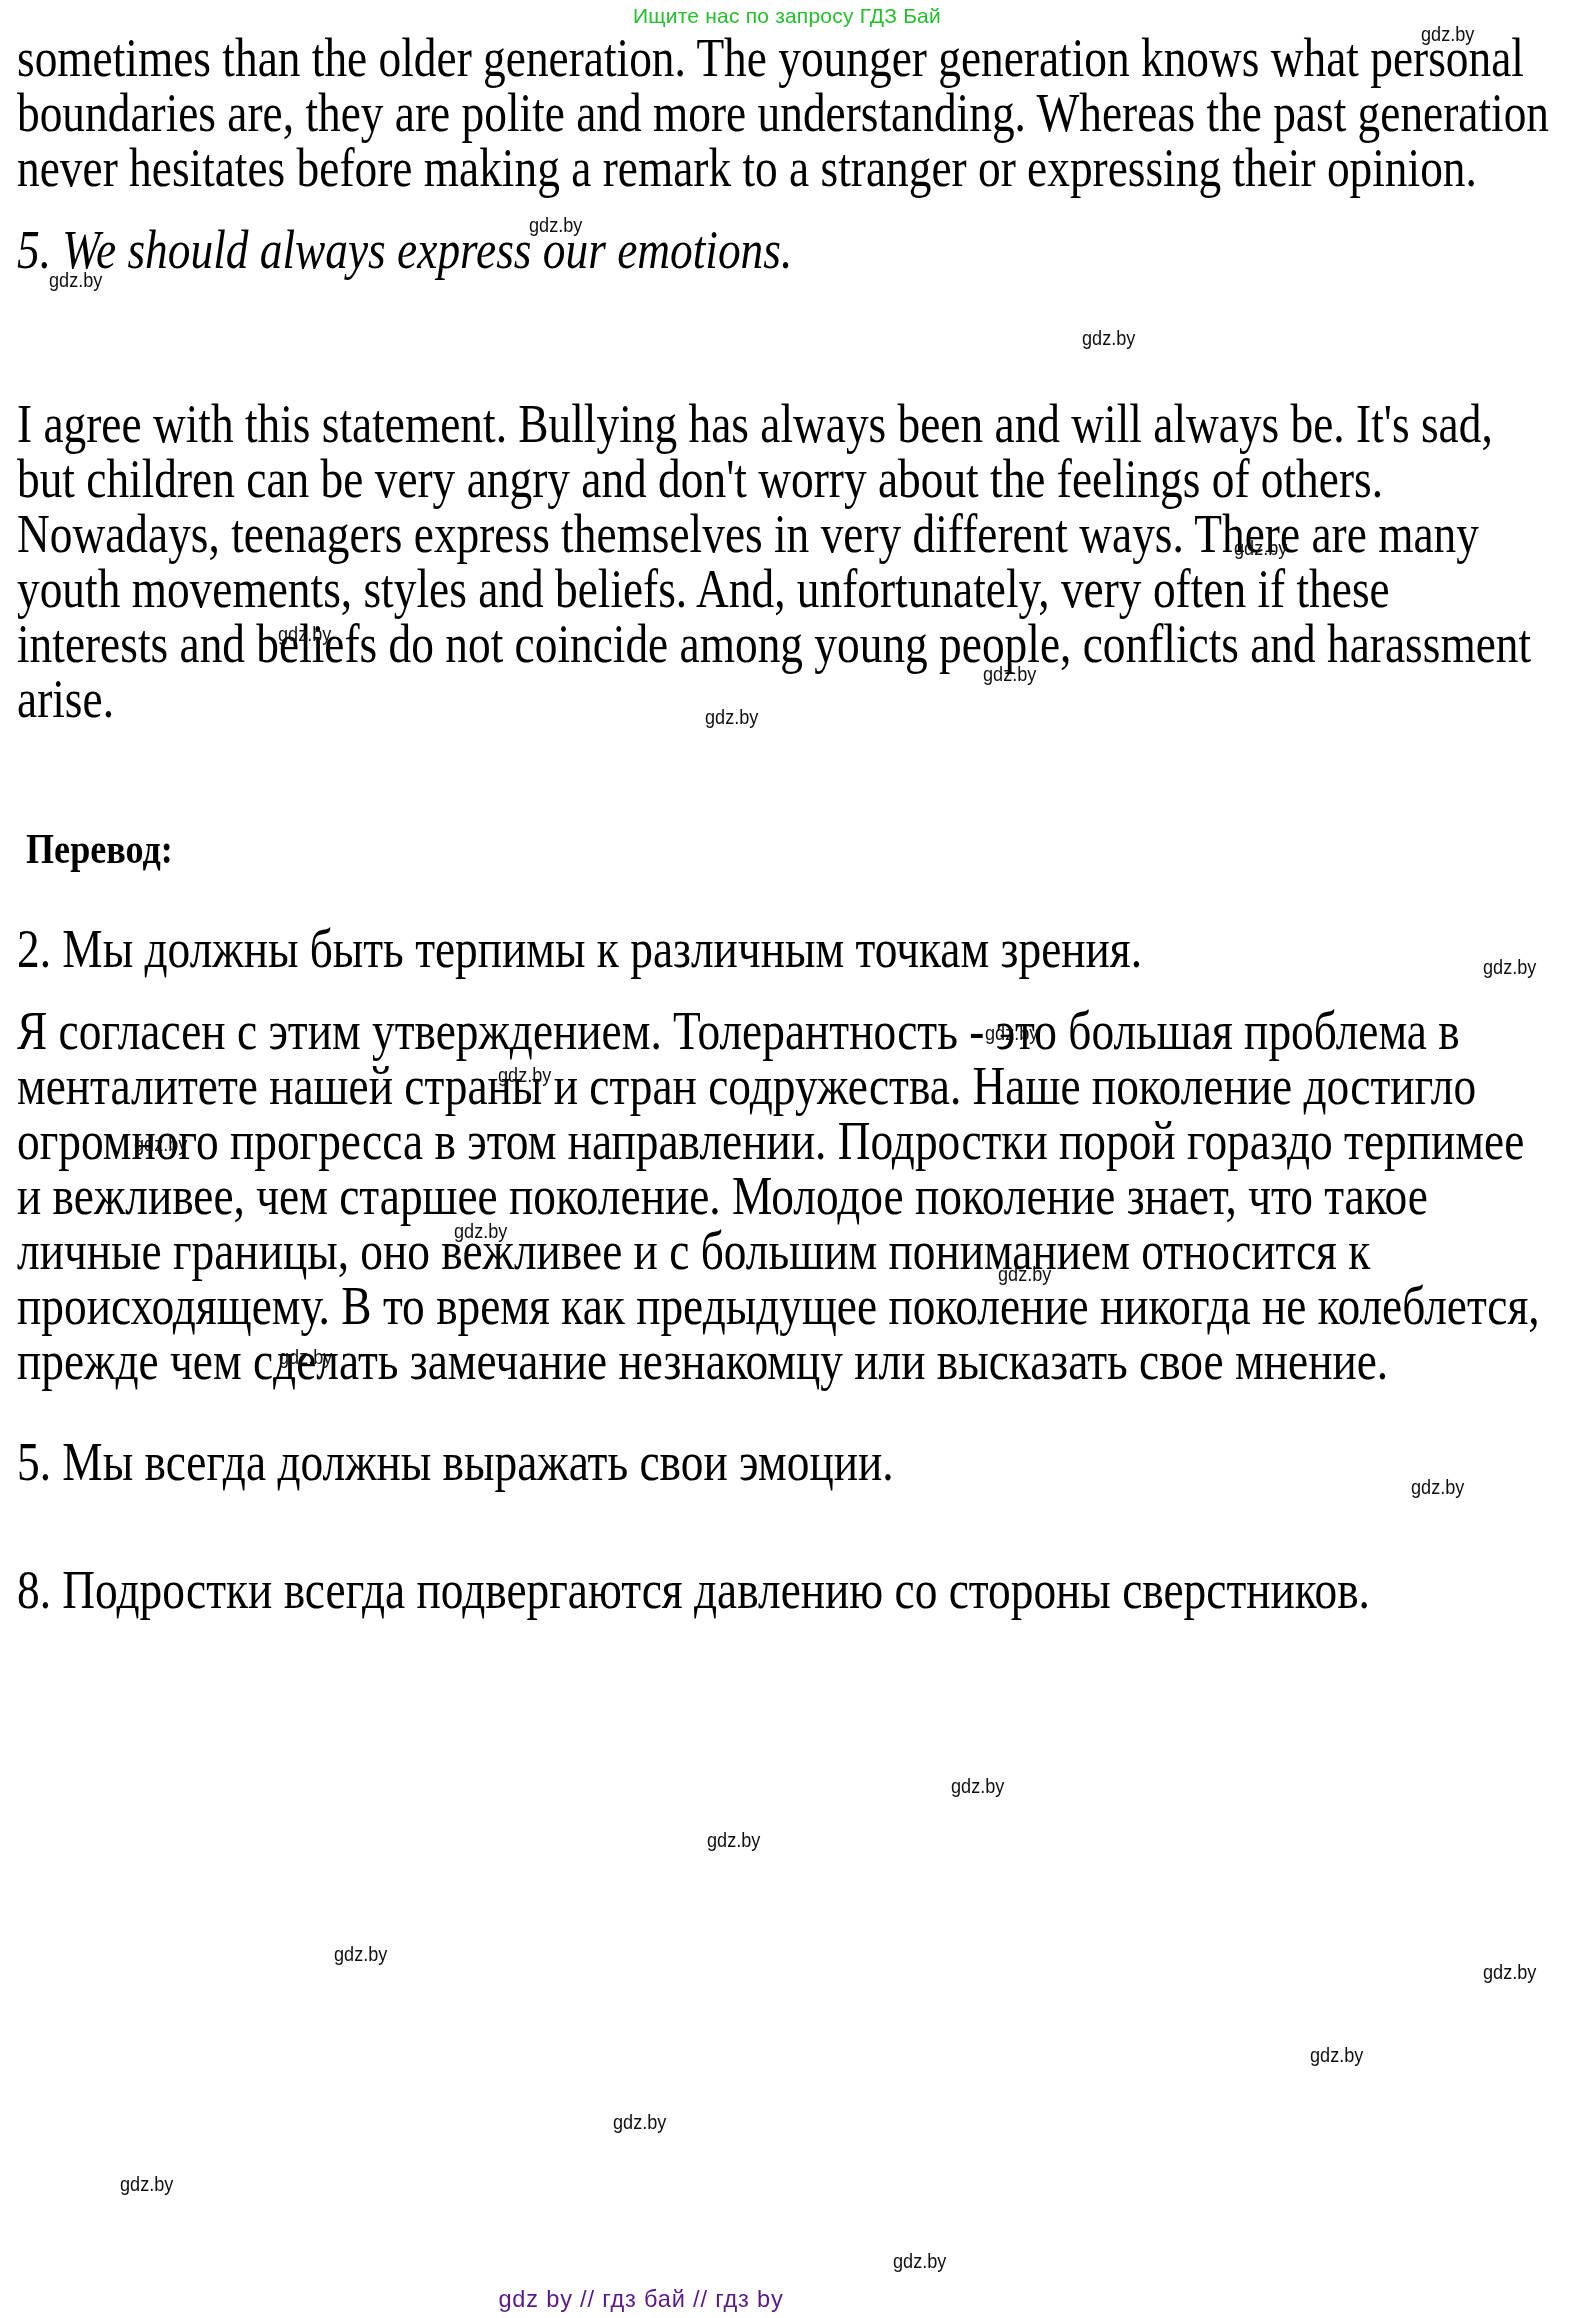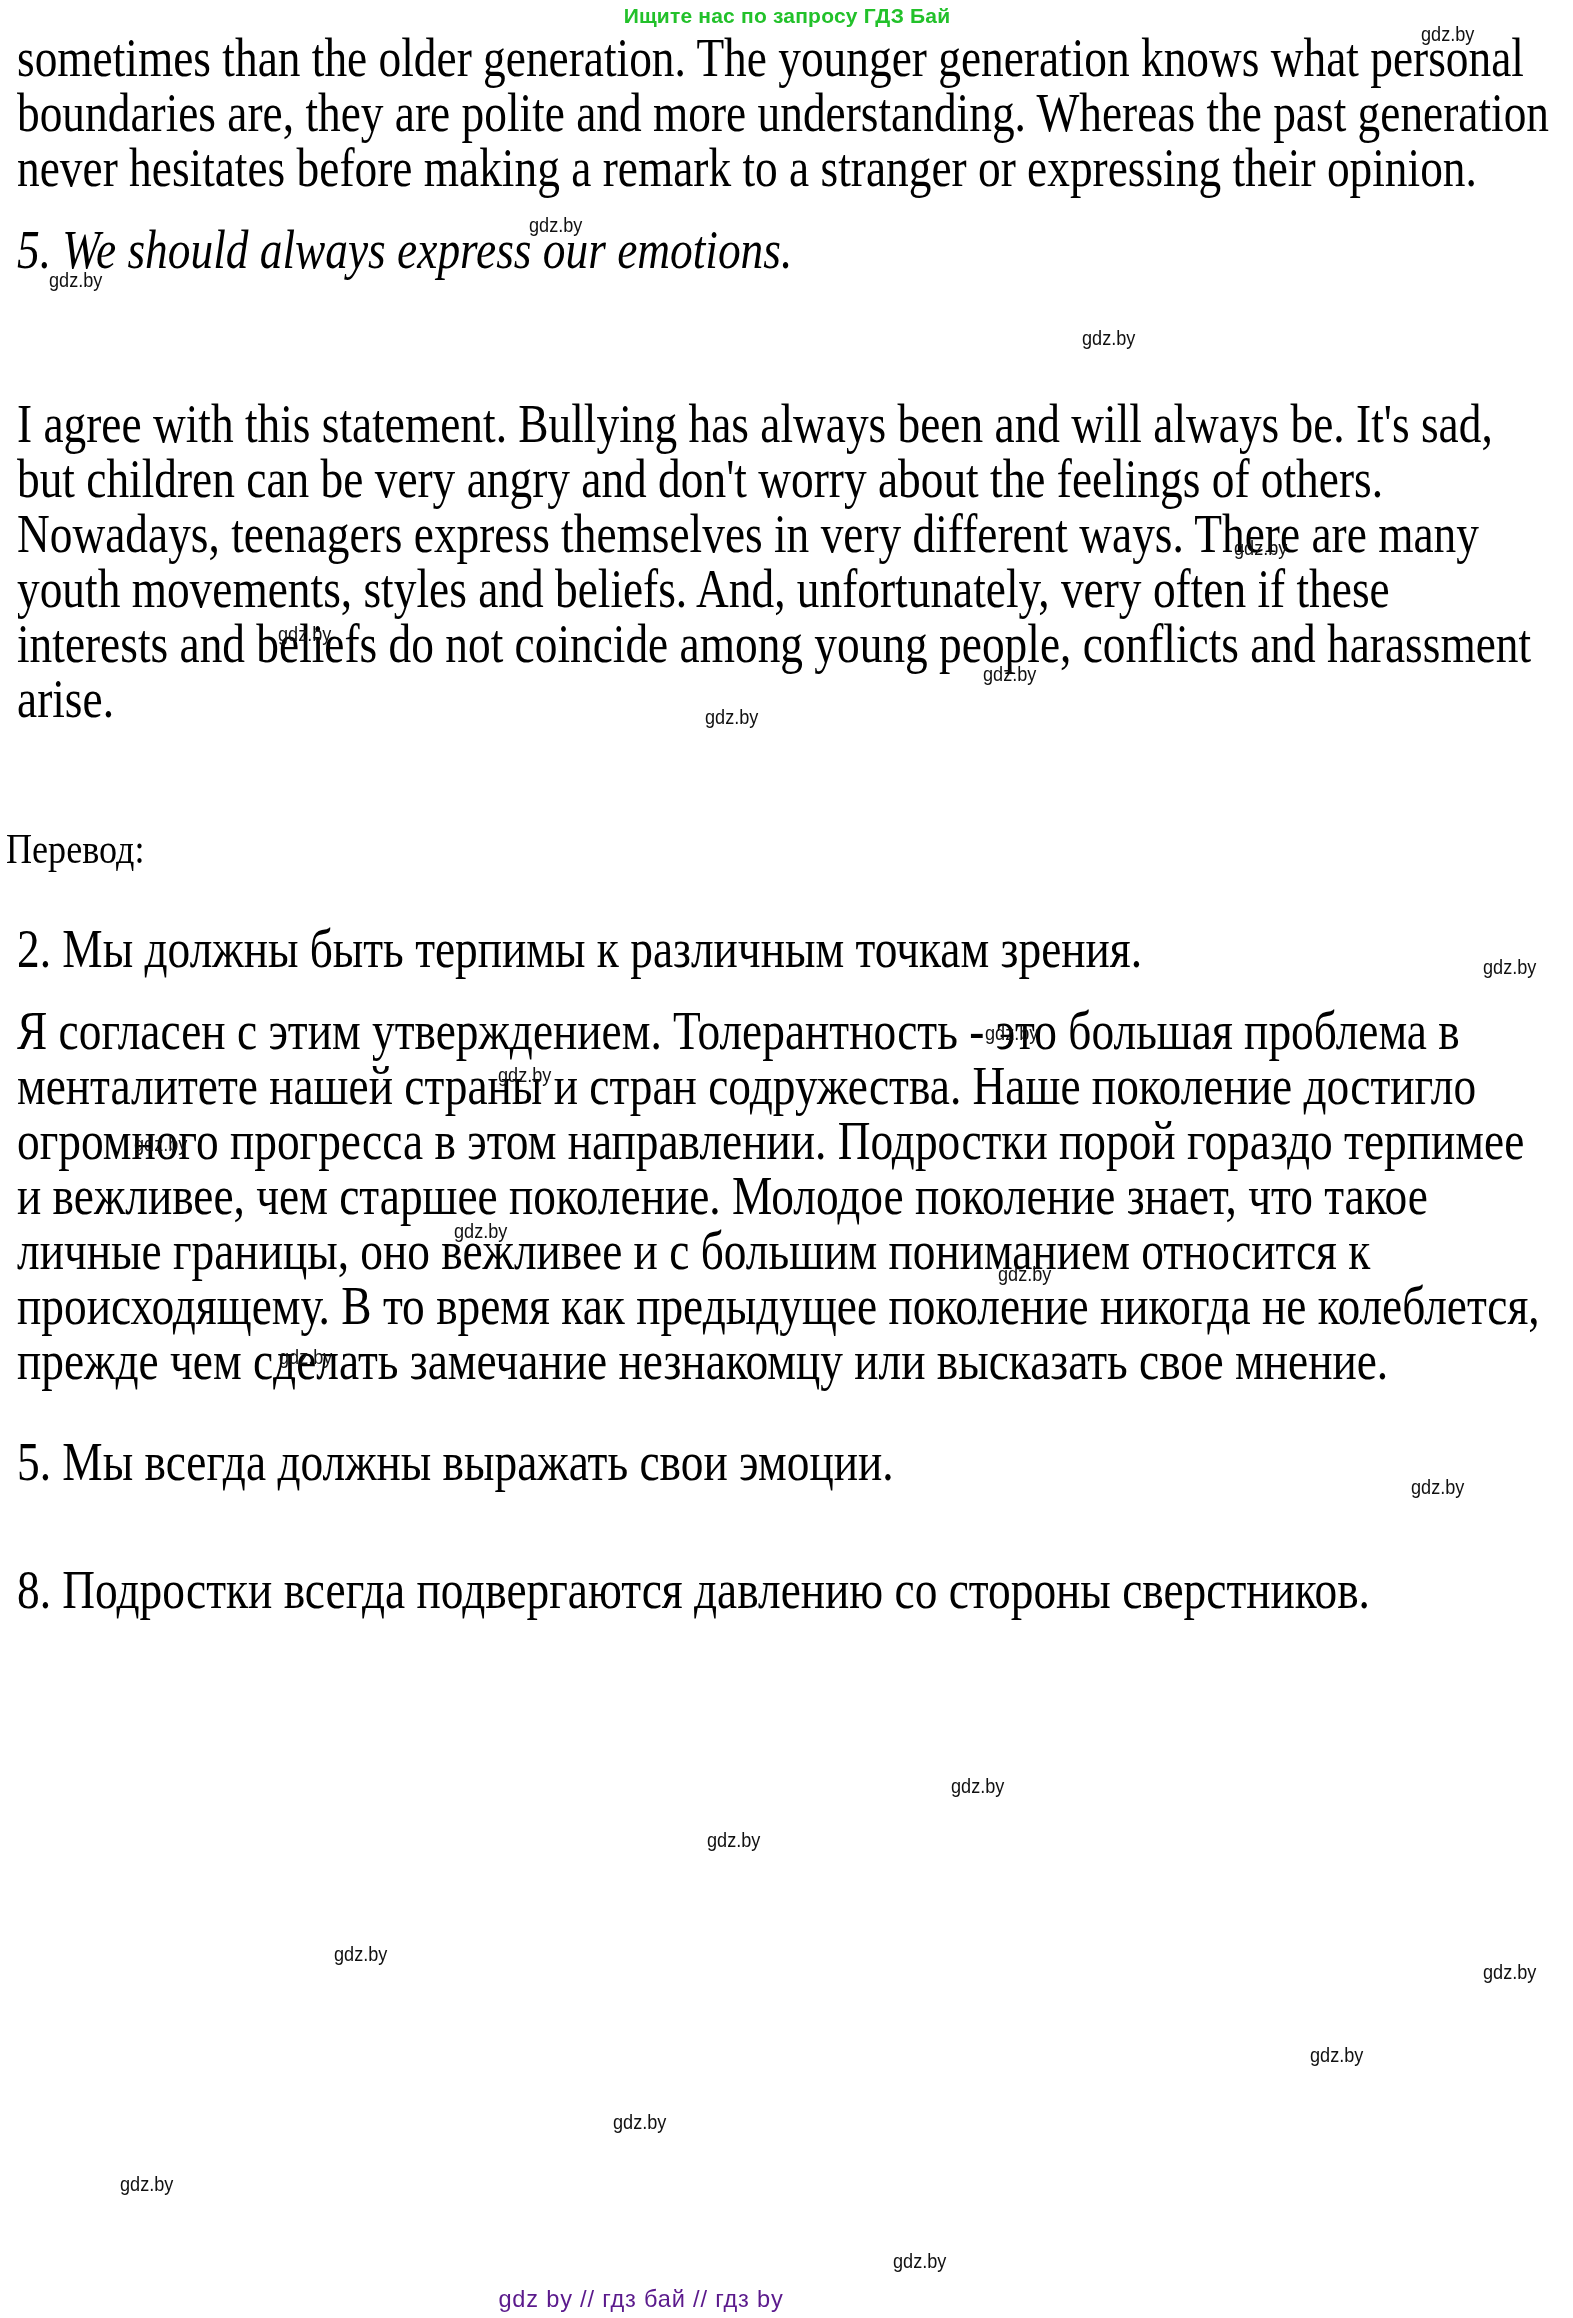--- a/index.html
+++ b/index.html
@@ -23,21 +23,21 @@
     top: 0;
     left: 0;
     width: 1574px;
     height: 31px;
     display: flex;
     align-items: center;
     justify-content: center;
   }
   .promo-banner span {
     font-family: "Liberation Sans", "DejaVu Sans", sans-serif;
-    font-weight: bold;
+    font-weight: normal;
     font-size: 21px;
     color: #22c12a;
     letter-spacing: 0.2px;
     white-space: nowrap;
   }
 
   
   .content {
     position: absolute;
     top: 31px;
@@ -61,24 +61,24 @@
     transform: scaleX(0.84);
     transform-origin: left center;
     width: 119%;
   }
 
   .item-heading .squeeze {
     font-style: italic;
   }
 
   .heading-block {
-    font-weight: normal;
+    font-weight: bold;
     font-size: 43px;
     line-height: 55px;
-    padding-left: 6px;
+    padding-left: 26px;
     margin: 0;
   }
   .heading-block .squeeze { font-style: normal; }
 
   .ru .squeeze { font-style: normal; }
 
   .spacer-sm { height: 27px; }
   .spacer-md { height: 46px; }
   .spacer-xl { height: 94px; }
 

